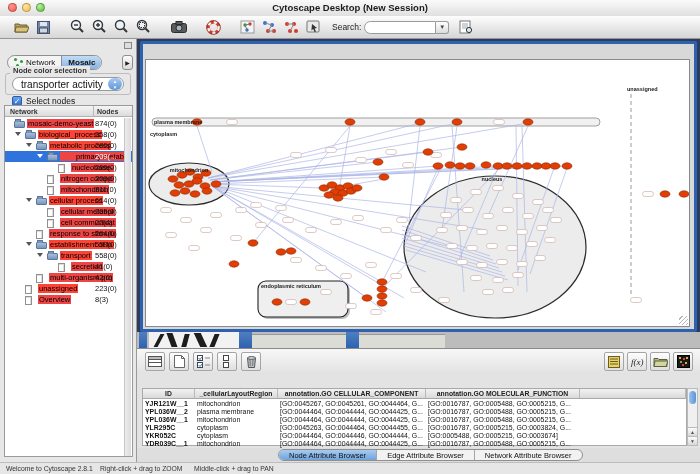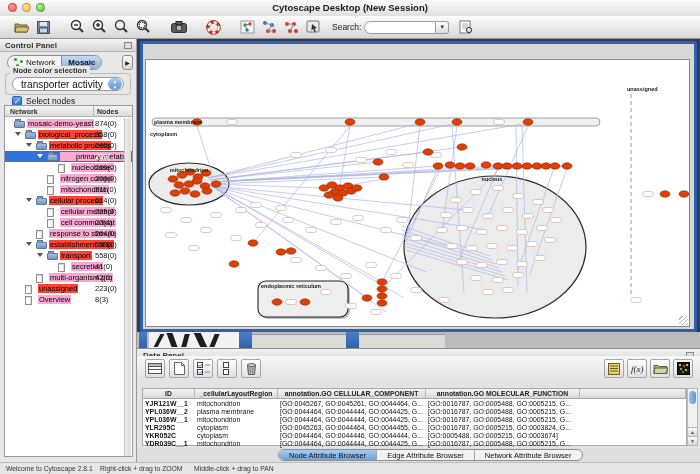--- a/index.html
+++ b/index.html
@@ -45,21 +45,21 @@
 #tree-head .h2{position:absolute;left:92px;top:2px}
 #tree-head .div{position:absolute;left:88px;top:0;width:1px;height:11px;background:#b8b8b8}
 .tree-row{position:absolute;left:0;width:127px;height:11px;font-size:7.5px;white-space:nowrap}
 .tree-row.sel{background:#3173dc}
 .tr-arrow{position:absolute;top:3px;width:0;height:0;border-left:3.5px solid transparent;border-right:3.5px solid transparent;border-top:4.5px solid #555}
 .tree-row.sel .tr-arrow{border-top-color:#fff}
 .tr-folder{position:absolute;top:2.5px;width:11px;height:7px;background:linear-gradient(#a5bedd,#7795bd);border:1px solid #5d7699;border-radius:1px}
 .tr-folder:before{content:"";position:absolute;top:-2.5px;left:0;width:4px;height:2px;background:#7795bd;border:1px solid #5d7699;border-bottom:none}
 .tr-file{position:absolute;top:1.5px;width:7px;height:9px;background:#fff;border:1px solid #909090;box-shadow:inset -1px 1px 0 #ddd}
 .tr-label{position:absolute;top:1px;padding:0 1px;color:#000}
-.tr-label.g{background:#f9a8d4}
+.tr-label.g{background:#ef4444}
 .tr-label.r{background:#ff4334}
 .tr-nodes{position:absolute;left:90px;top:1px;width:36px;color:#111}
 .tree-row.sel .tr-nodes{color:#fff}
 #tree-scroll{right:1px;top:12px;width:7px;height:338px;background:linear-gradient(90deg,#ececec,#dcdcdc);border-left:1px solid #c6c6c6}
 
 #desktop{left:137px;top:39px;width:563px;height:309px;background:#2e3c5c}
 #iwin{left:3px;top:2px;width:557px;height:291px;border:3px solid #2e62b1;background:#d8d8d8;border-radius:2px}
 #iwin-title{left:0;top:0;width:551px;height:13px;background:linear-gradient(#f0f0f0,#cccccc);border-bottom:1px solid #9b9b9b}
 #iwin-title .t{position:absolute;left:0;top:2px;width:100%;text-align:center;font-size:8.5px;font-weight:bold;color:#222}
 .tl2{width:7px;height:7px;border-radius:50%;position:absolute;top:3px;border:1px solid rgba(0,0,0,.25)}
@@ -69,21 +69,21 @@
 
 #bstrip{left:137px;top:332px;width:563px;height:16px;background:#bcbcbc}
 #bstrip .whitebox{position:absolute;left:12px;top:0;width:90px;height:16px;background:#f2f2f2;overflow:hidden}
 #bstrip .glyph{position:absolute;background:#1d1d1d}
 .bluebit{position:absolute;top:0;height:16px;background:linear-gradient(#4f7ec0,#2e62b1)}
 .greybit{position:absolute;top:2px;height:14px;background:#dcdcd6;border-top:1px solid #999}
 
 #dpanel{left:137px;top:348px;width:563px;height:100px;background:#e3e3e3;border-top:1px solid #8a8a8a}
 #dp-title{left:0;top:0;width:563px;height:13px;background:linear-gradient(#f2f2f2,#d8d8d8);border-bottom:1px solid #b3b3b3;font-size:8px;font-weight:bold;color:#333;padding:2px 0 0 6px}
 #dp-float{right:6px;top:3px;width:8px;height:7px;border:1px solid #888;background:#ddd}
-#dp-toolbar{left:0;top:7px;width:563px;height:25px;background:linear-gradient(#f7f7f7,#e2e2e2)}
+#dp-toolbar{left:0;top:0;width:563px;height:25px;background:linear-gradient(#f7f7f7,#e2e2e2)}
 .dp-btn{position:absolute;top:3px;width:20px;height:19px;border:1px solid #a5a5a5;border-radius:2px;background:linear-gradient(#fefefe,#dfdfdf);display:flex;align-items:center;justify-content:center}
 #dp-table{left:5px;top:39px;width:545px;height:58px;background:#fff;border:1px solid #a9a9a9}
 .dt-head{position:absolute;top:0;height:10px;background:linear-gradient(#f2f2f2,#dadada);border-right:1px solid #b9b9b9;border-bottom:1px solid #a9a9a9;font-size:6.8px;font-weight:bold;text-align:center;color:#222;overflow:hidden;white-space:nowrap;padding-top:1px}
 .dt-cell{position:absolute;height:8px;font-size:6.9px;white-space:nowrap;overflow:hidden;color:#111;padding:0 2px}
 .dt-cell.id{font-weight:bold}
 #dt-scroll{right:2px;top:39px;width:11px;height:58px;background:#f0f0f0;border:1px solid #bbb}
 #dt-thumb{left:1px;top:2px;width:7px;height:13px;border-radius:4px;background:linear-gradient(90deg,#9cc2ee,#5b93d8)}
 .dt-sb{position:absolute;left:0;width:9px;height:9px;background:linear-gradient(#fbfbfb,#d8d8d8);border-top:1px solid #bbb;font-size:5px;text-align:center;line-height:9px;color:#555}
 
 #tabstrip{left:137px;top:448px;width:563px;height:14px;background:#dedede}
@@ -213,21 +213,20 @@
         <rect x="1" y="1" width="10" height="12" fill="#fff" stroke="#777"></rect>
         <line x1="3" y1="4" x2="9" y2="4" stroke="#9aa"></line>
         <line x1="3" y1="6" x2="9" y2="6" stroke="#9aa"></line>
         <line x1="3" y1="8" x2="9" y2="8" stroke="#9aa"></line>
         <circle cx="10" cy="10" r="2.6" fill="#dfe9f5" stroke="#333"></circle>
       </svg>
     </span>
 </div>
 
 <div class="abs" id="cpanel">
-  <div class="abs" id="cp-title">Control Panel</div>
   <div class="abs" id="cp-float"></div>
   <div class="abs" id="cp-tabs">
     <span class="cp-tab">
         <span class="net-glyph">
           <i style="left:0;top:0"></i>
           <i style="left:6px;top:2px"></i>
           <i style="left:2px;top:6px"></i>
         </span>
         <span>Network</span>
       </span>

